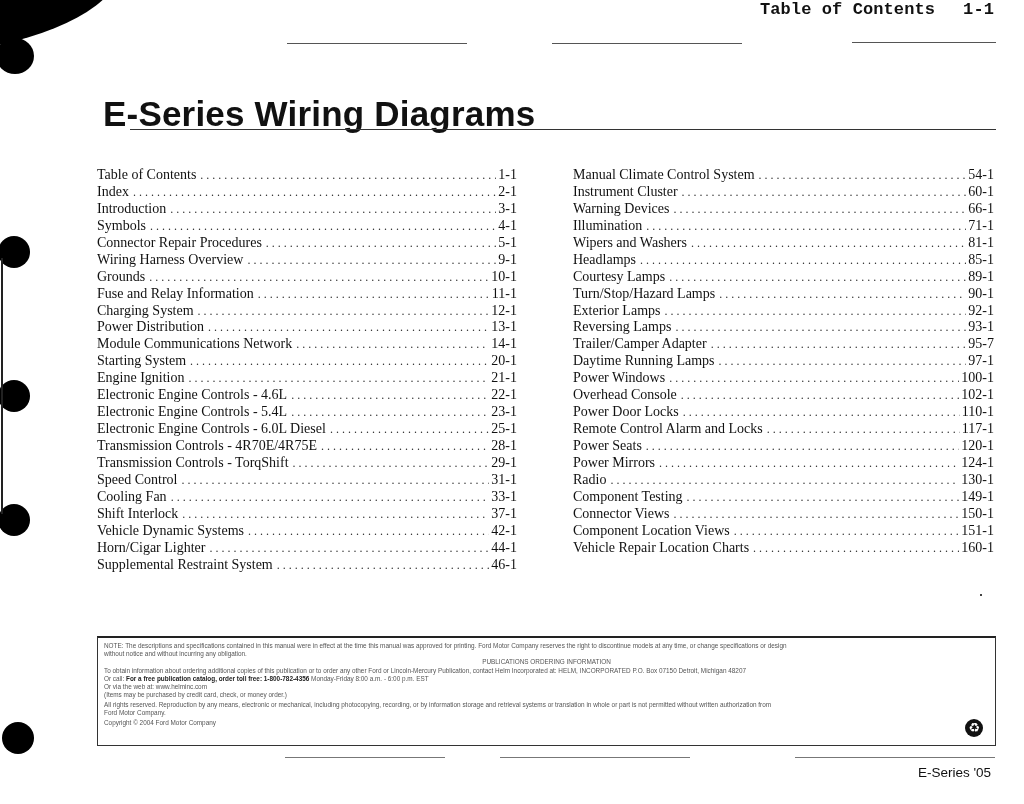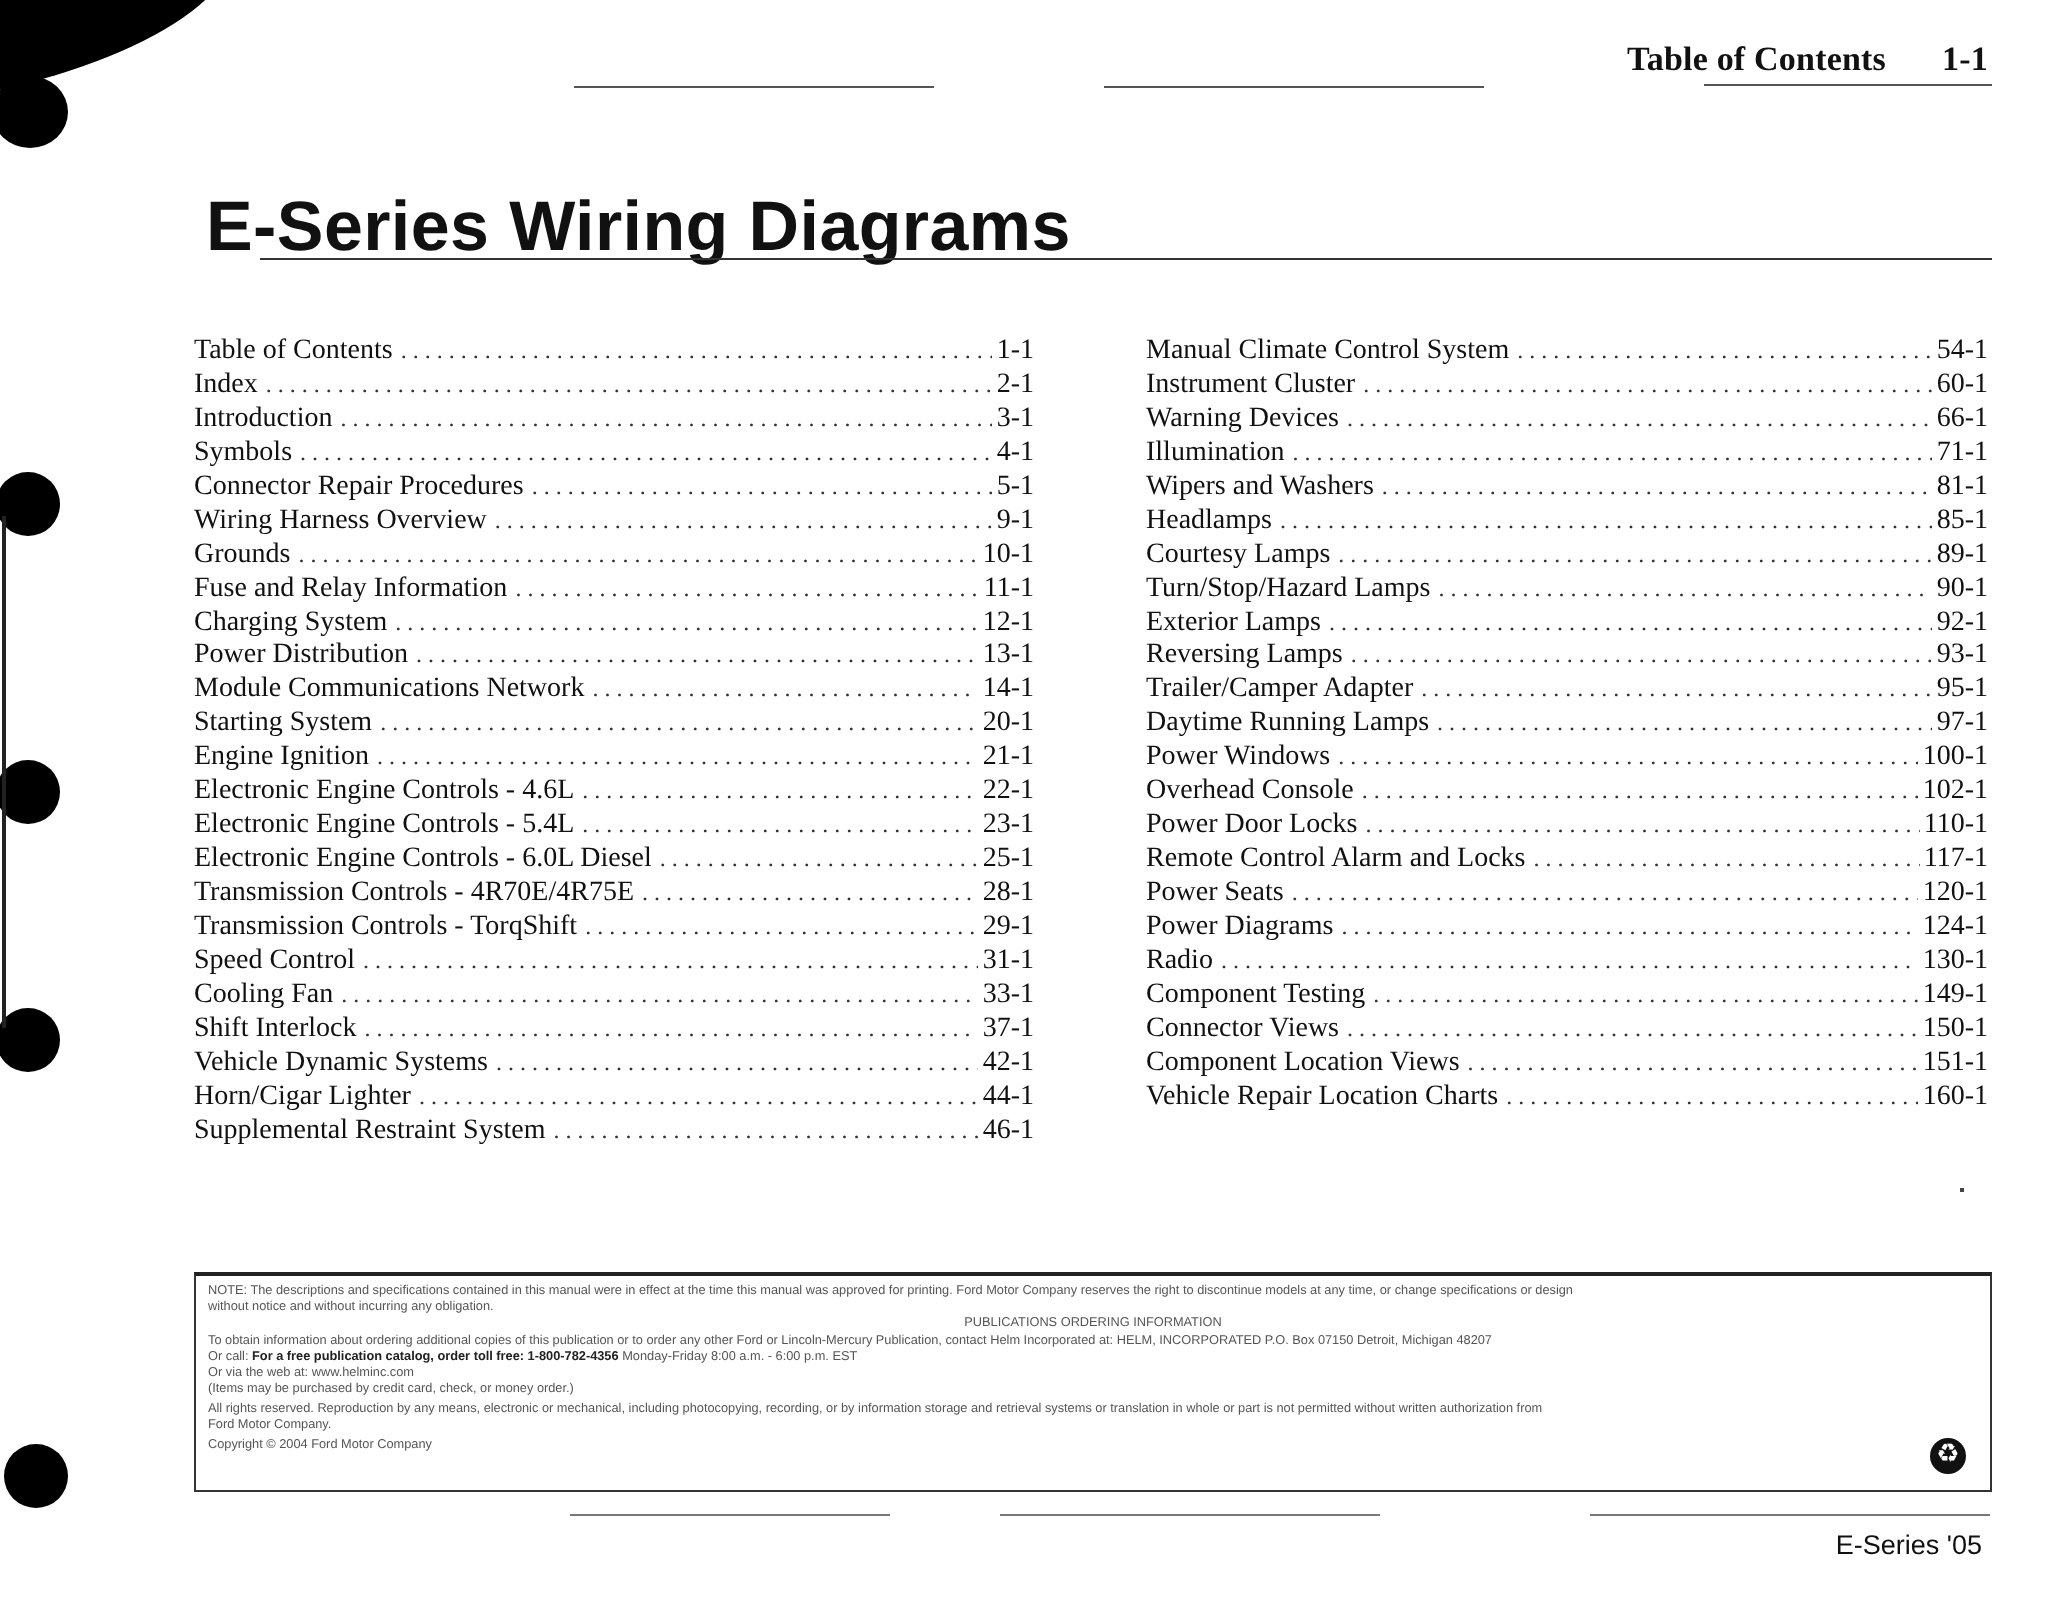--- a/index.html
+++ b/index.html
@@ -47,23 +47,23 @@
       left: 1px;
       top: 258px;
       width: 2px;
       height: 256px;
       background: #222;
     }
 
     
     .running-head {
       position: absolute;
-      top: 20px;
+      top: 0;
       right: 30px;
-      font-family: Liberation Serif, serif;
+      font-family: Liberation Mono, monospace;
       font-weight: bold;
       font-size: 17px;
       letter-spacing: 0.1px;
       white-space: nowrap;
     }
     .running-head .page-no {
       margin-left: 28px;
     }
     .rule {
       position: absolute;
@@ -359,21 +359,21 @@
       <span class="toc-page">92-1</span>
     </li>
   <li class="toc-row">
       <span class="toc-label">Reversing Lamps</span>
       <span class="toc-dots"></span>
       <span class="toc-page">93-1</span>
     </li>
   <li class="toc-row">
       <span class="toc-label">Trailer/Camper Adapter</span>
       <span class="toc-dots"></span>
-      <span class="toc-page">95-1</span>
+      <span class="toc-page">95-7</span>
     </li>
   <li class="toc-row">
       <span class="toc-label">Daytime Running Lamps</span>
       <span class="toc-dots"></span>
       <span class="toc-page">97-1</span>
     </li>
   <li class="toc-row">
       <span class="toc-label">Power Windows</span>
       <span class="toc-dots"></span>
       <span class="toc-page">100-1</span>
@@ -392,21 +392,21 @@
       <span class="toc-label">Remote Control Alarm and Locks</span>
       <span class="toc-dots"></span>
       <span class="toc-page">117-1</span>
     </li>
   <li class="toc-row">
       <span class="toc-label">Power Seats</span>
       <span class="toc-dots"></span>
       <span class="toc-page">120-1</span>
     </li>
   <li class="toc-row">
-      <span class="toc-label">Power Diagrams</span>
+      <span class="toc-label">Power Mirrors</span>
       <span class="toc-dots"></span>
       <span class="toc-page">124-1</span>
     </li>
   <li class="toc-row">
       <span class="toc-label">Radio</span>
       <span class="toc-dots"></span>
       <span class="toc-page">130-1</span>
     </li>
   <li class="toc-row">
       <span class="toc-label">Component Testing</span>

